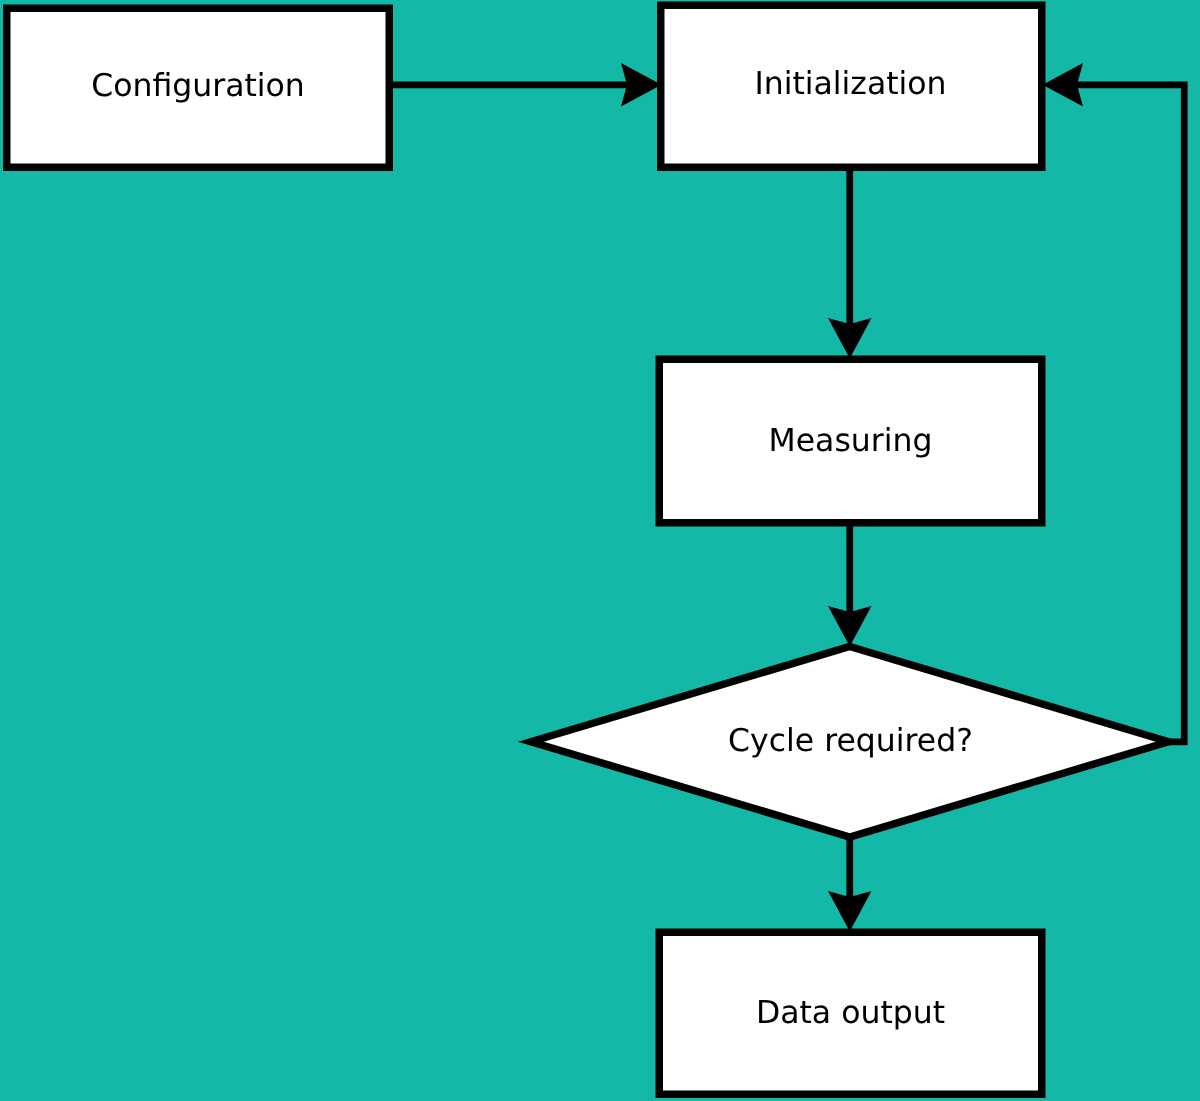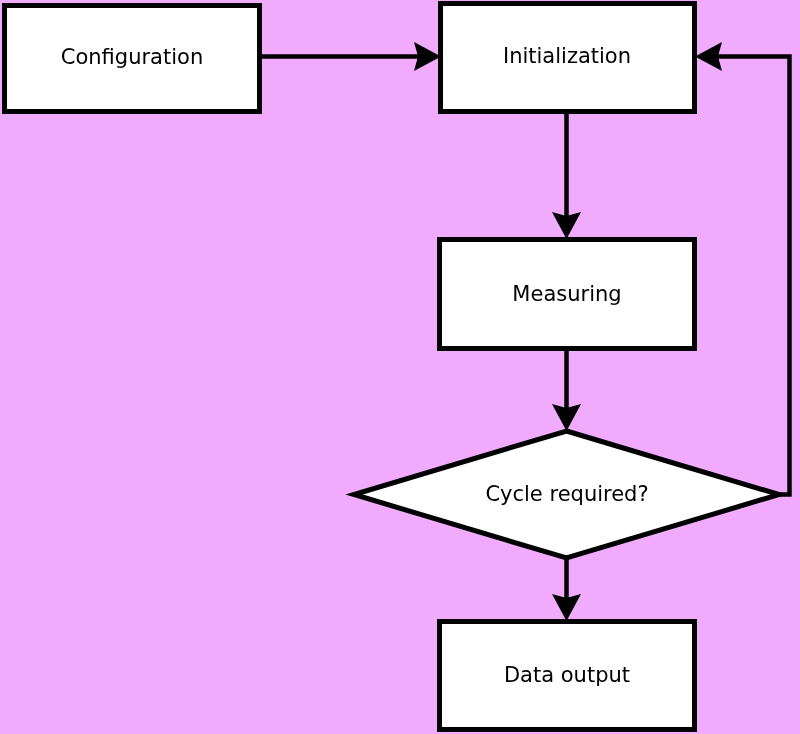--- a/index.html
+++ b/index.html
@@ -8,21 +8,21 @@
     padding: 0;
     background: #ffffff;
   }
   body {
     font-family: "DejaVu Sans", "Liberation Sans", sans-serif;
   }
   #canvas {
     position: relative;
     width: 800px;
     height: 734px;
-    background: #f0abfc;
+    background: #14b8a6;
     overflow: hidden;
   }
   #flow-svg {
     position: absolute;
     left: 0;
     top: 0;
     width: 800px;
     height: 734px;
     display: block;
   }

